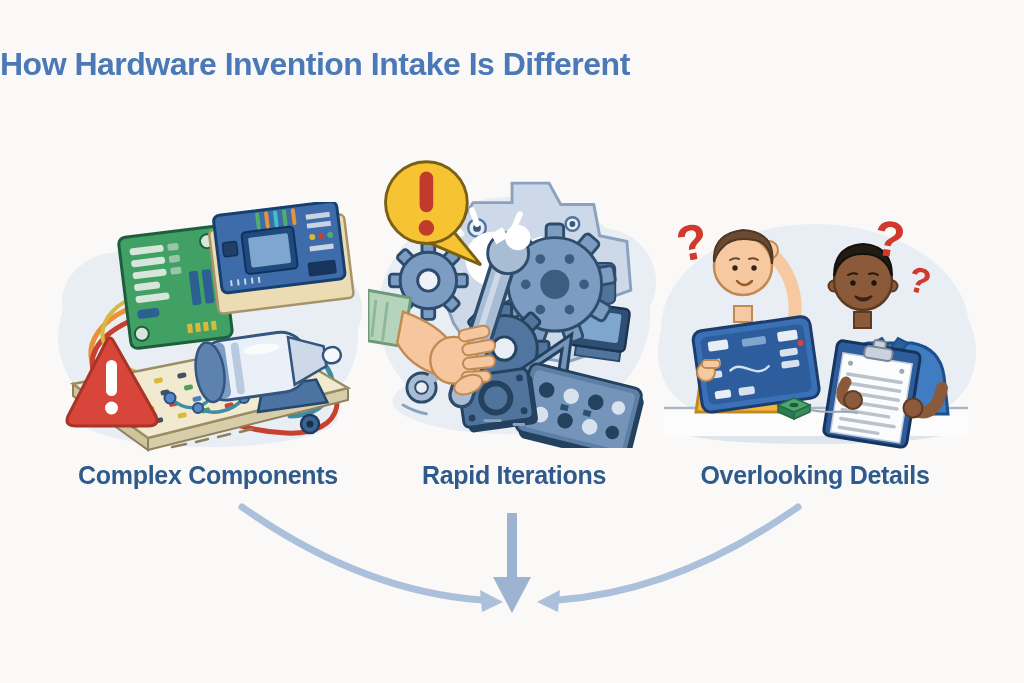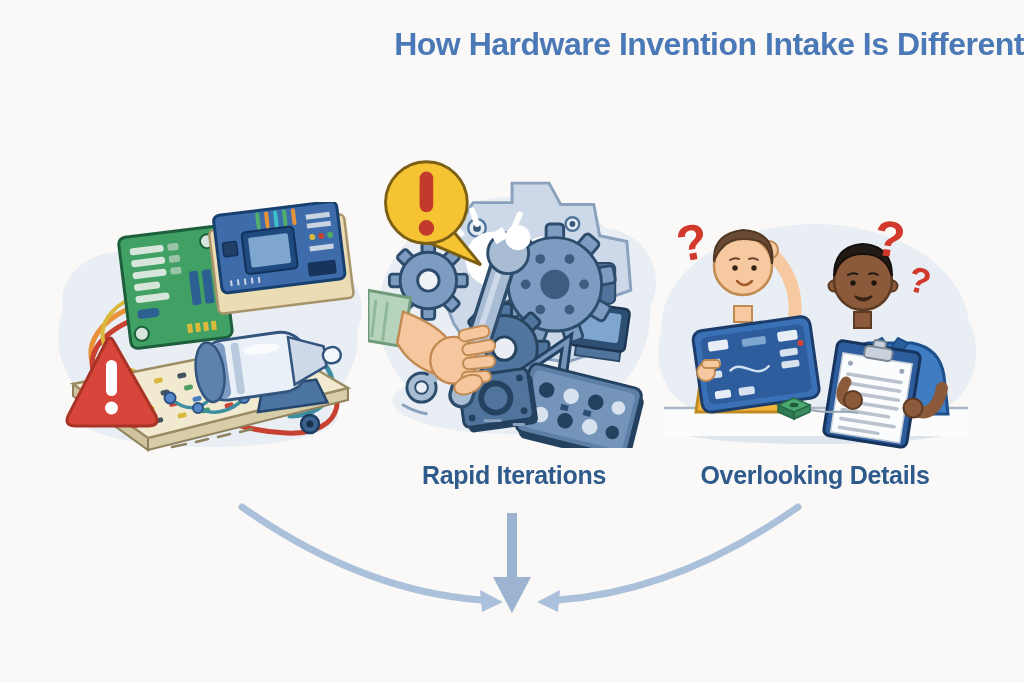--- a/index.html
+++ b/index.html
@@ -1,21 +1,21 @@
 <!DOCTYPE html>
 <html><head>
 <meta charset="utf-8">
 <style>
   html,body{margin:0;padding:0;}
   .page{
     position:relative;width:1024px;height:683px;overflow:hidden;
     background:#faf9f7;
     font-family:"Liberation Sans",sans-serif;
   }
-  .title-block{position:absolute;top:20px;left:0;width:100%;text-align:right;}
+  .title-block{position:absolute;top:40px;left:0;width:100%;text-align:left;}
   .title-line{
     color:#4b79b7;font-size:32px;font-weight:bold;letter-spacing:-0.5px;
     line-height:49px;margin:0;
   }
   .panel{position:absolute;margin:0;padding:0;}
   .panel svg{display:block;}
   .panel-label{
     position:absolute;top:461px;text-align:center;
     color:#2e5b8c;font-size:25px;font-weight:bold;letter-spacing:-0.3px;
   }
@@ -474,20 +474,21 @@
       </g>
 
       <g fill="#d0392c" font-family="Liberation Sans, sans-serif" font-weight="bold">
         <text x="30" y="60" font-size="50" transform="rotate(-10 30 60)">?</text>
         <text x="222" y="52" font-size="50" transform="rotate(8 222 52)">?</text>
         <text x="256" y="88" font-size="36" transform="rotate(14 256 88)">?</text>
       </g>
     </svg>
   </figure>
 
+  <figcaption class="panel-label" id="label-1">Complex Components</figcaption>
   <figcaption class="panel-label" id="label-2">Rapid Iterations</figcaption>
   <figcaption class="panel-label" id="label-3">Overlooking Details</figcaption>
 
   <svg class="arrows" width="640" height="135" viewBox="0 0 640 135">
     <g>
       <path d="M42,10 C130,72 212,98 282,103" stroke="#abc0da" stroke-width="7" fill="none" stroke-linecap="round"></path>
       <polygon points="303,105 280,93 282,115" fill="#abc0da"></polygon>
     </g>
     <g>
       <path d="M598,10 C510,72 428,98 358,103" stroke="#abc0da" stroke-width="7" fill="none" stroke-linecap="round"></path>

